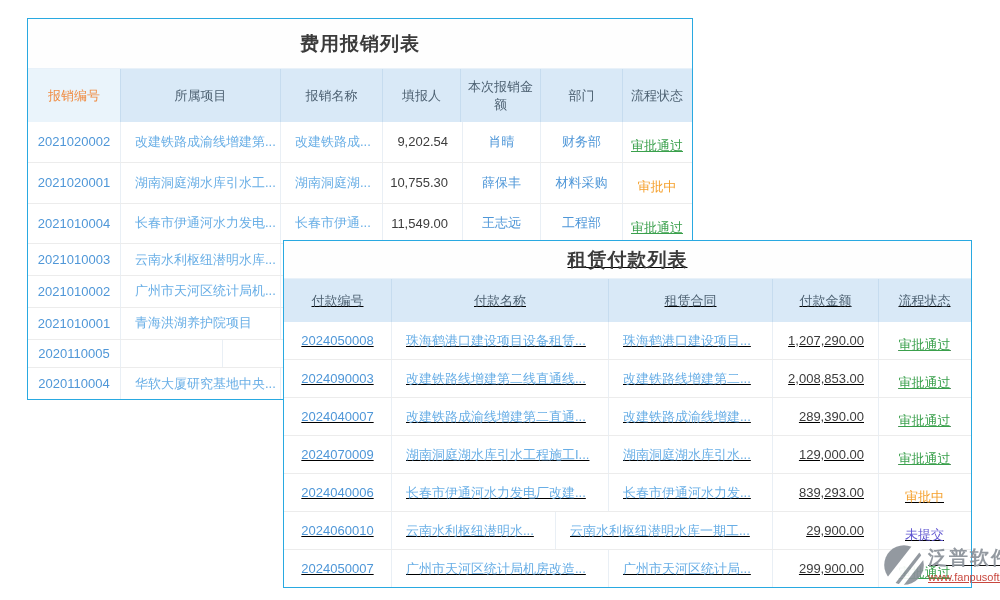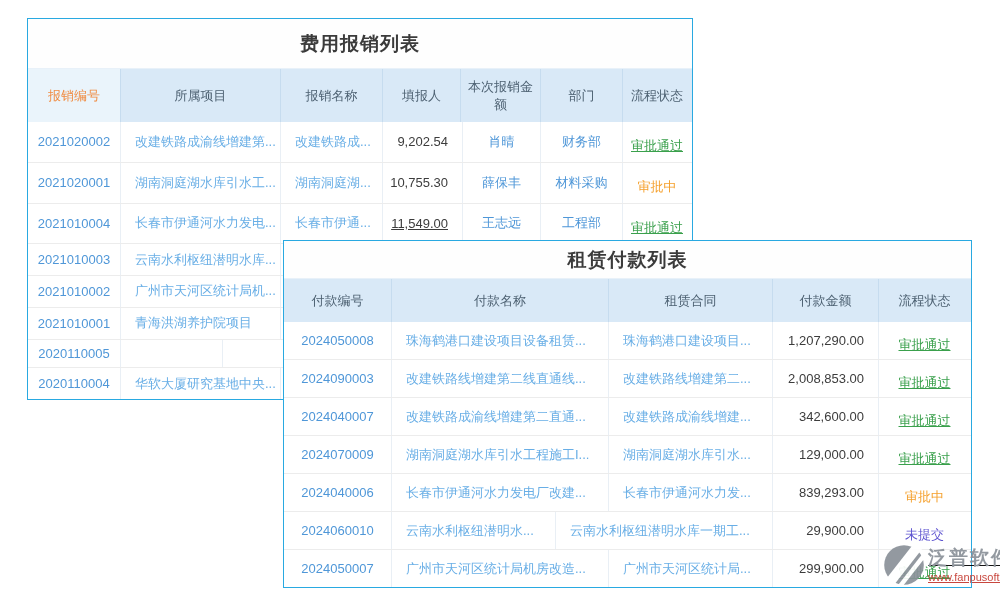--- a/index.html
+++ b/index.html
@@ -5,21 +5,21 @@
   html,body{margin:0;padding:0;}
   body{
     width:1000px;height:600px;position:relative;background:#ffffff;overflow:hidden;
     font-family:"Liberation Sans","DejaVu Sans",sans-serif;
   }
   .panel{
     position:absolute;background:#ffffff;border:1.5px solid #29a9e1;
     box-sizing:border-box;display:flex;flex-direction:column;
   }
   #expense-panel{left:27px;top:18px;width:666px;height:382px;z-index:1;}
-  #payment-panel{left:283px;top:240px;width:689px;height:348px;z-index:2;}
+  #payment-panel{left:283px;top:240px;width:689px;height:348px;z-index:2;text-decoration:underline;}
   .tbl-title{
     display:flex;align-items:center;justify-content:center;
     font-size:19px;font-weight:bold;color:#3b3b3b;background:#fefefe;
     border-bottom:1px solid #e8f1f9;flex:0 0 auto;letter-spacing:1px;
   }
   #expense-panel .tbl-title{height:49px;}
   #payment-panel .tbl-title{height:37px;}
   .tbl-head{display:flex;background:#d9e9f7;flex:0 0 auto;}
   #expense-panel .tbl-head{height:53px;}
   #payment-panel .tbl-head{height:43px;}
@@ -84,21 +84,21 @@
         <div class="tcell c-proj" style="width: 102px;">湖南洞庭湖...</div>
         <div class="tcell c-amt" style="width: 80px; text-align: center;">10,755.30</div>
         <div class="tcell c-link" style="width: 78px;">薛保丰</div>
         <div class="tcell c-link" style="width: 82px;">材料采购</div>
         <div class="tcell c-status st-pending" style="width: 68px;">审批中</div>
       </div>
       <div class="trow">
         <div class="tcell c-link" style="width: 93px;">2021010004</div>
         <div class="tcell c-proj" style="width: 160px;">长春市伊通河水力发电...</div>
         <div class="tcell c-proj" style="width: 102px;">长春市伊通...</div>
-        <div class="tcell c-amt" style="width: 80px; text-decoration: underline;">11,549.00</div>
+        <div class="tcell c-amt" style="width: 80px;">11,549.00</div>
         <div class="tcell c-link" style="width: 78px;">王志远</div>
         <div class="tcell c-link" style="width: 82px;">工程部</div>
         <div class="tcell c-status st-approved" style="width: 68px;">审批通过</div>
       </div>
       <div class="trow">
         <div class="tcell c-link" style="width: 93px;">2021010003</div>
         <div class="tcell c-proj" style="width: 160px;">云南水利枢纽潜明水库...</div>
         <div class="tcell c-proj" style="width: 102px;"></div>
         <div class="tcell c-amt" style="width: 80px;"></div>
         <div class="tcell c-link" style="width: 78px;"></div>
@@ -164,21 +164,21 @@
         <div class="tcell c-link" style="width: 108px;">2024090003</div>
         <div class="tcell c-proj" style="width: 217px;">改建铁路线增建第二线直通线...</div>
         <div class="tcell c-proj" style="width: 164px;">改建铁路线增建第二...</div>
         <div class="tcell c-amt" style="width: 106px;">2,008,853.00</div>
         <div class="tcell c-status st-approved" style="width: 91px;">审批通过</div>
       </div>
       <div class="trow">
         <div class="tcell c-link" style="width: 108px;">2024040007</div>
         <div class="tcell c-proj" style="width: 217px;">改建铁路成渝线增建第二直通...</div>
         <div class="tcell c-proj" style="width: 164px;">改建铁路成渝线增建...</div>
-        <div class="tcell c-amt" style="width: 106px;">342,600.00</div>
+        <div class="tcell c-amt" style="width: 106px;">289,390.00</div>
         <div class="tcell c-status st-approved" style="width: 91px;">审批通过</div>
       </div>
       <div class="trow">
         <div class="tcell c-link" style="width: 108px;">2024070009</div>
         <div class="tcell c-proj" style="width: 217px;">湖南洞庭湖水库引水工程施工I...</div>
         <div class="tcell c-proj" style="width: 164px;">湖南洞庭湖水库引水...</div>
         <div class="tcell c-amt" style="width: 106px;">129,000.00</div>
         <div class="tcell c-status st-approved" style="width: 91px;">审批通过</div>
       </div>
       <div class="trow">

